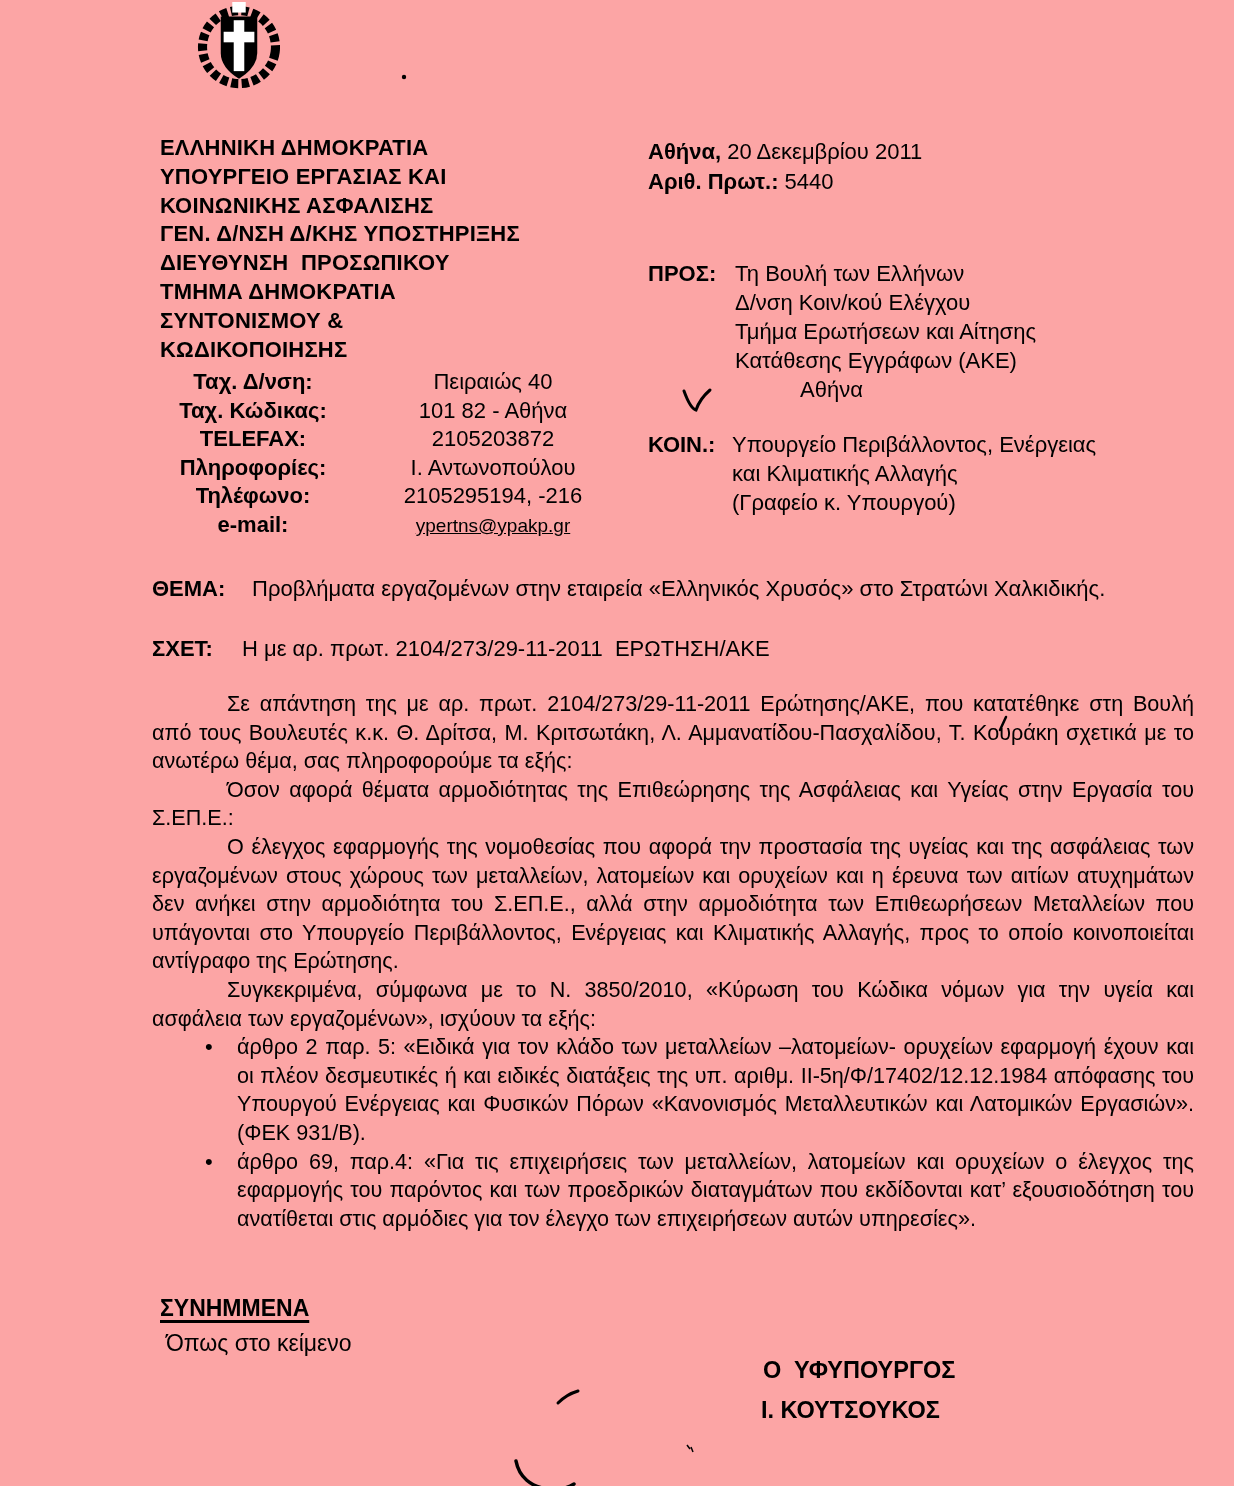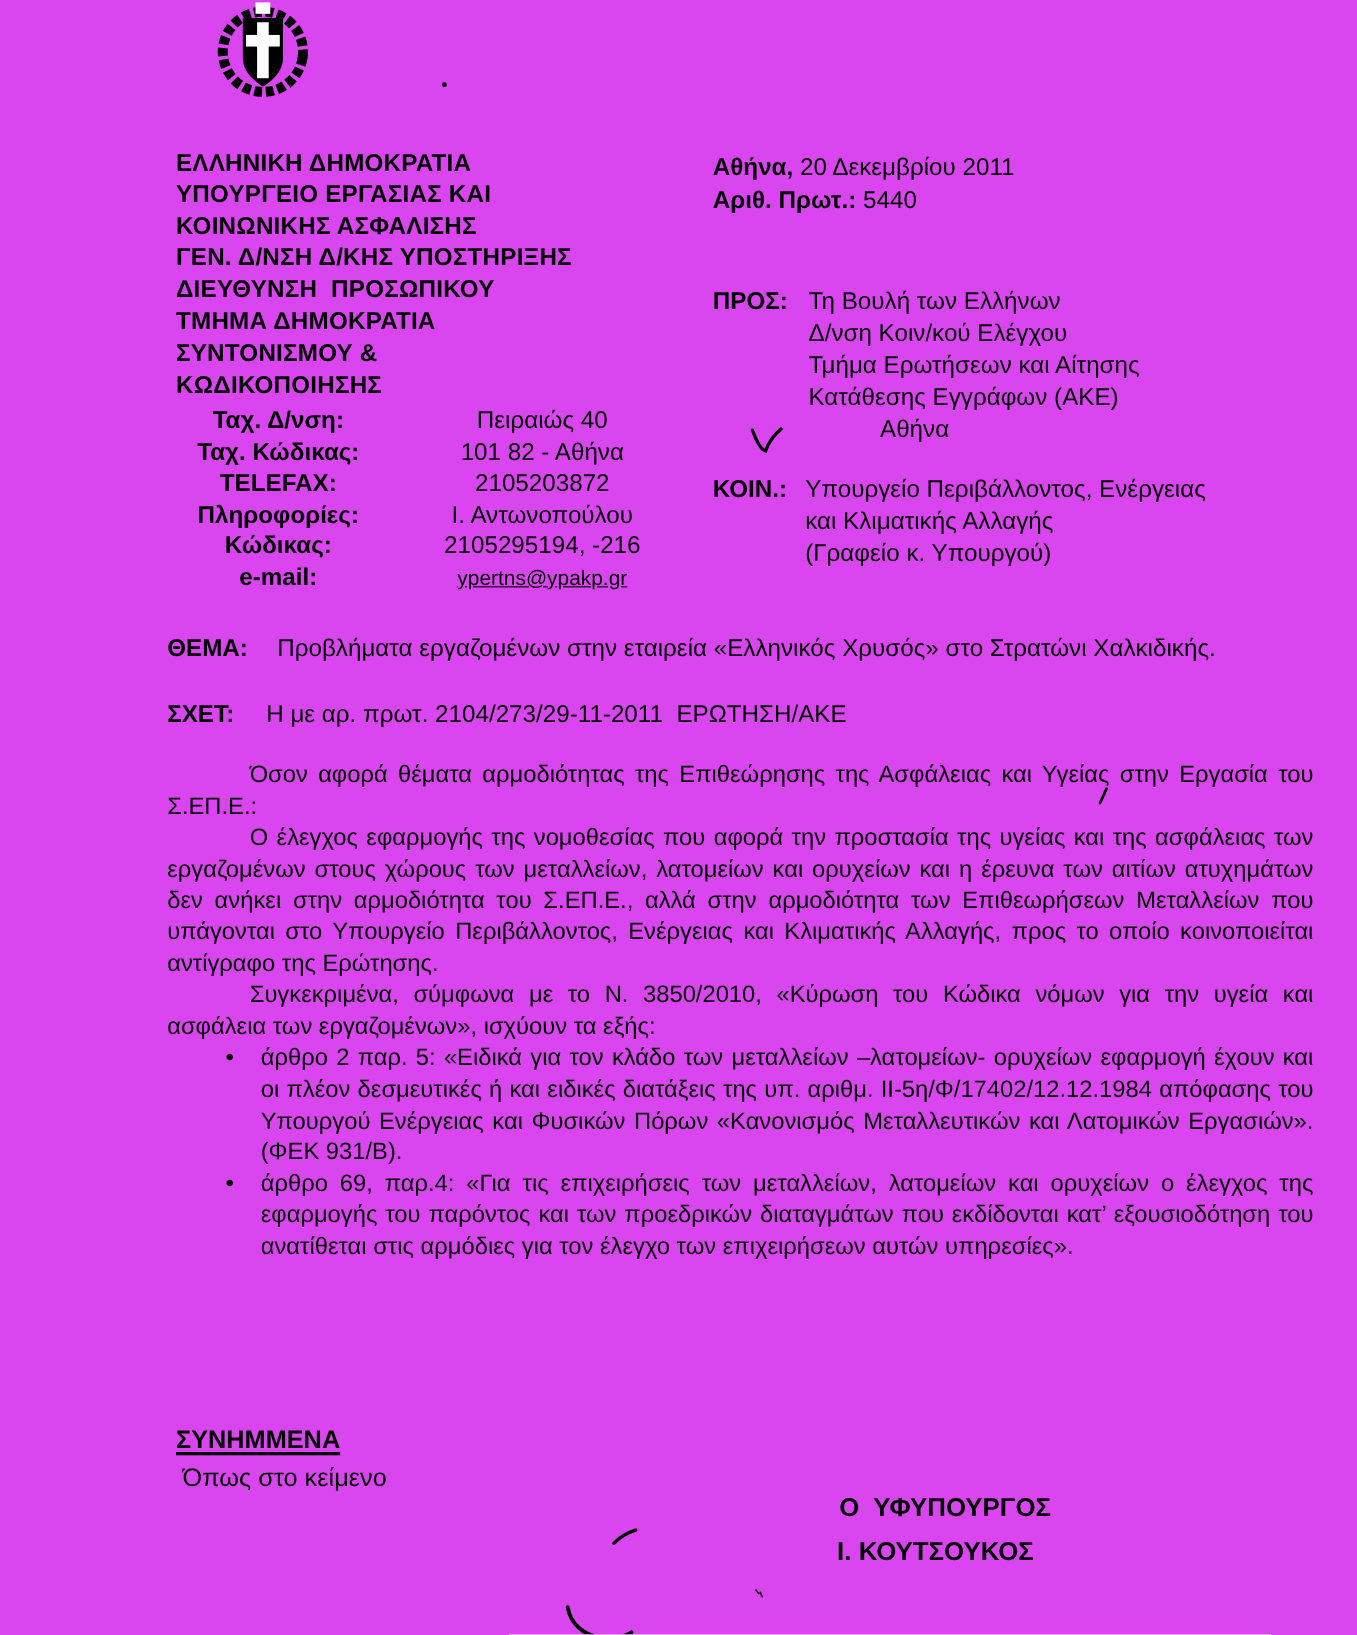--- a/index.html
+++ b/index.html
@@ -1,19 +1,19 @@
 <!DOCTYPE html>
 <html lang="el"><head>
 <meta charset="utf-8">
 <style>
   html,body{margin:0;padding:0;background:#e8e8e8;}
   .page{
     position:relative;
     width:1234px;height:1486px;
-    background:#d946ef;
+    background:#fca5a5;
     color:#000;
     font-family:"Liberation Sans", sans-serif;
     overflow:hidden;
     margin:0 auto;
   }
   .abs{position:absolute;}
   .b{font-weight:bold;}
   .pre{white-space:pre-wrap;}
 
   
@@ -109,21 +109,21 @@
     </div>
     <div class="contact-row">
       <span class="contact-label">TELEFAX:</span>
       <span class="contact-value">2105203872</span>
     </div>
     <div class="contact-row">
       <span class="contact-label">Πληροφορίες:</span>
       <span class="contact-value">Ι. Αντωνοπούλου</span>
     </div>
     <div class="contact-row">
-      <span class="contact-label">Κώδικας:</span>
+      <span class="contact-label">Τηλέφωνο:</span>
       <span class="contact-value">2105295194, -216</span>
     </div>
     <div class="contact-row">
       <span class="contact-label">e-mail:</span>
       <span class="contact-value email-value">ypertns@ypakp.gr</span>
     </div>
   </div>
 
   <div class="abs date-line">
     <span class="b">Αθήνα,</span><span class="pre"> 20 Δεκεμβρίου 2011</span>
@@ -160,20 +160,21 @@
     <span class="subject-label">ΘΕΜΑ:</span>
     <span class="subject-text">Προβλήματα εργαζομένων στην εταιρεία «Ελληνικός Χρυσός» στο Στρατώνι Χαλκιδικής.</span>
   </div>
 
   <div class="abs reference">
     <span class="reference-label">ΣΧΕΤ:</span>
     <span class="pre">Η με αρ. πρωτ. 2104/273/29-11-2011  ΕΡΩΤΗΣΗ/ΑΚΕ</span>
   </div>
 
   <div class="abs body-text">
+    <p>Σε απάντηση της με αρ. πρωτ. 2104/273/29-11-2011 Ερώτησης/ΑΚΕ, που κατατέθηκε στη Βουλή από τους Βουλευτές κ.κ. Θ. Δρίτσα, Μ. Κριτσωτάκη, Λ. Αμμανατίδου-Πασχαλίδου, Τ. Κουράκη σχετικά με το ανωτέρω θέμα, σας πληροφορούμε τα εξής:</p>
     <p>Όσον αφορά θέματα αρμοδιότητας της Επιθεώρησης της Ασφάλειας και Υγείας στην Εργασία του Σ.ΕΠ.Ε.:</p>
     <p>Ο έλεγχος εφαρμογής της νομοθεσίας που αφορά την προστασία της υγείας και της ασφάλειας των εργαζομένων στους χώρους των μεταλλείων, λατομείων και ορυχείων και η έρευνα των αιτίων ατυχημάτων δεν ανήκει στην αρμοδιότητα του Σ.ΕΠ.Ε., αλλά στην αρμοδιότητα των Επιθεωρήσεων Μεταλλείων που υπάγονται στο Υπουργείο Περιβάλλοντος, Ενέργειας και Κλιματικής Αλλαγής, προς το οποίο κοινοποιείται αντίγραφο της Ερώτησης.</p>
     <p>Συγκεκριμένα, σύμφωνα με το Ν. 3850/2010, «Κύρωση του Κώδικα νόμων για την υγεία και ασφάλεια των εργαζομένων», ισχύουν τα εξής:</p>
     <ul class="bullets">
       <li>άρθρο 2 παρ. 5: «Ειδικά για τον κλάδο των μεταλλείων –λατομείων- ορυχείων εφαρμογή έχουν και οι πλέον δεσμευτικές ή και ειδικές διατάξεις της υπ. αριθμ. ΙΙ-5η/Φ/17402/12.12.1984 απόφασης του Υπουργού Ενέργειας και Φυσικών Πόρων «Κανονισμός Μεταλλευτικών και Λατομικών Εργασιών». (ΦΕΚ 931/Β).</li>
       <li>άρθρο 69, παρ.4: «Για τις επιχειρήσεις των μεταλλείων, λατομείων και ορυχείων ο έλεγχος της εφαρμογής του παρόντος και των προεδρικών διαταγμάτων που εκδίδονται κατ’ εξουσιοδότηση του ανατίθεται στις αρμόδιες για τον έλεγχο των επιχειρήσεων αυτών υπηρεσίες».</li>
     </ul>
   </div>
 
   <div class="abs attachments-title">ΣΥΝΗΜΜΕΝΑ</div>

